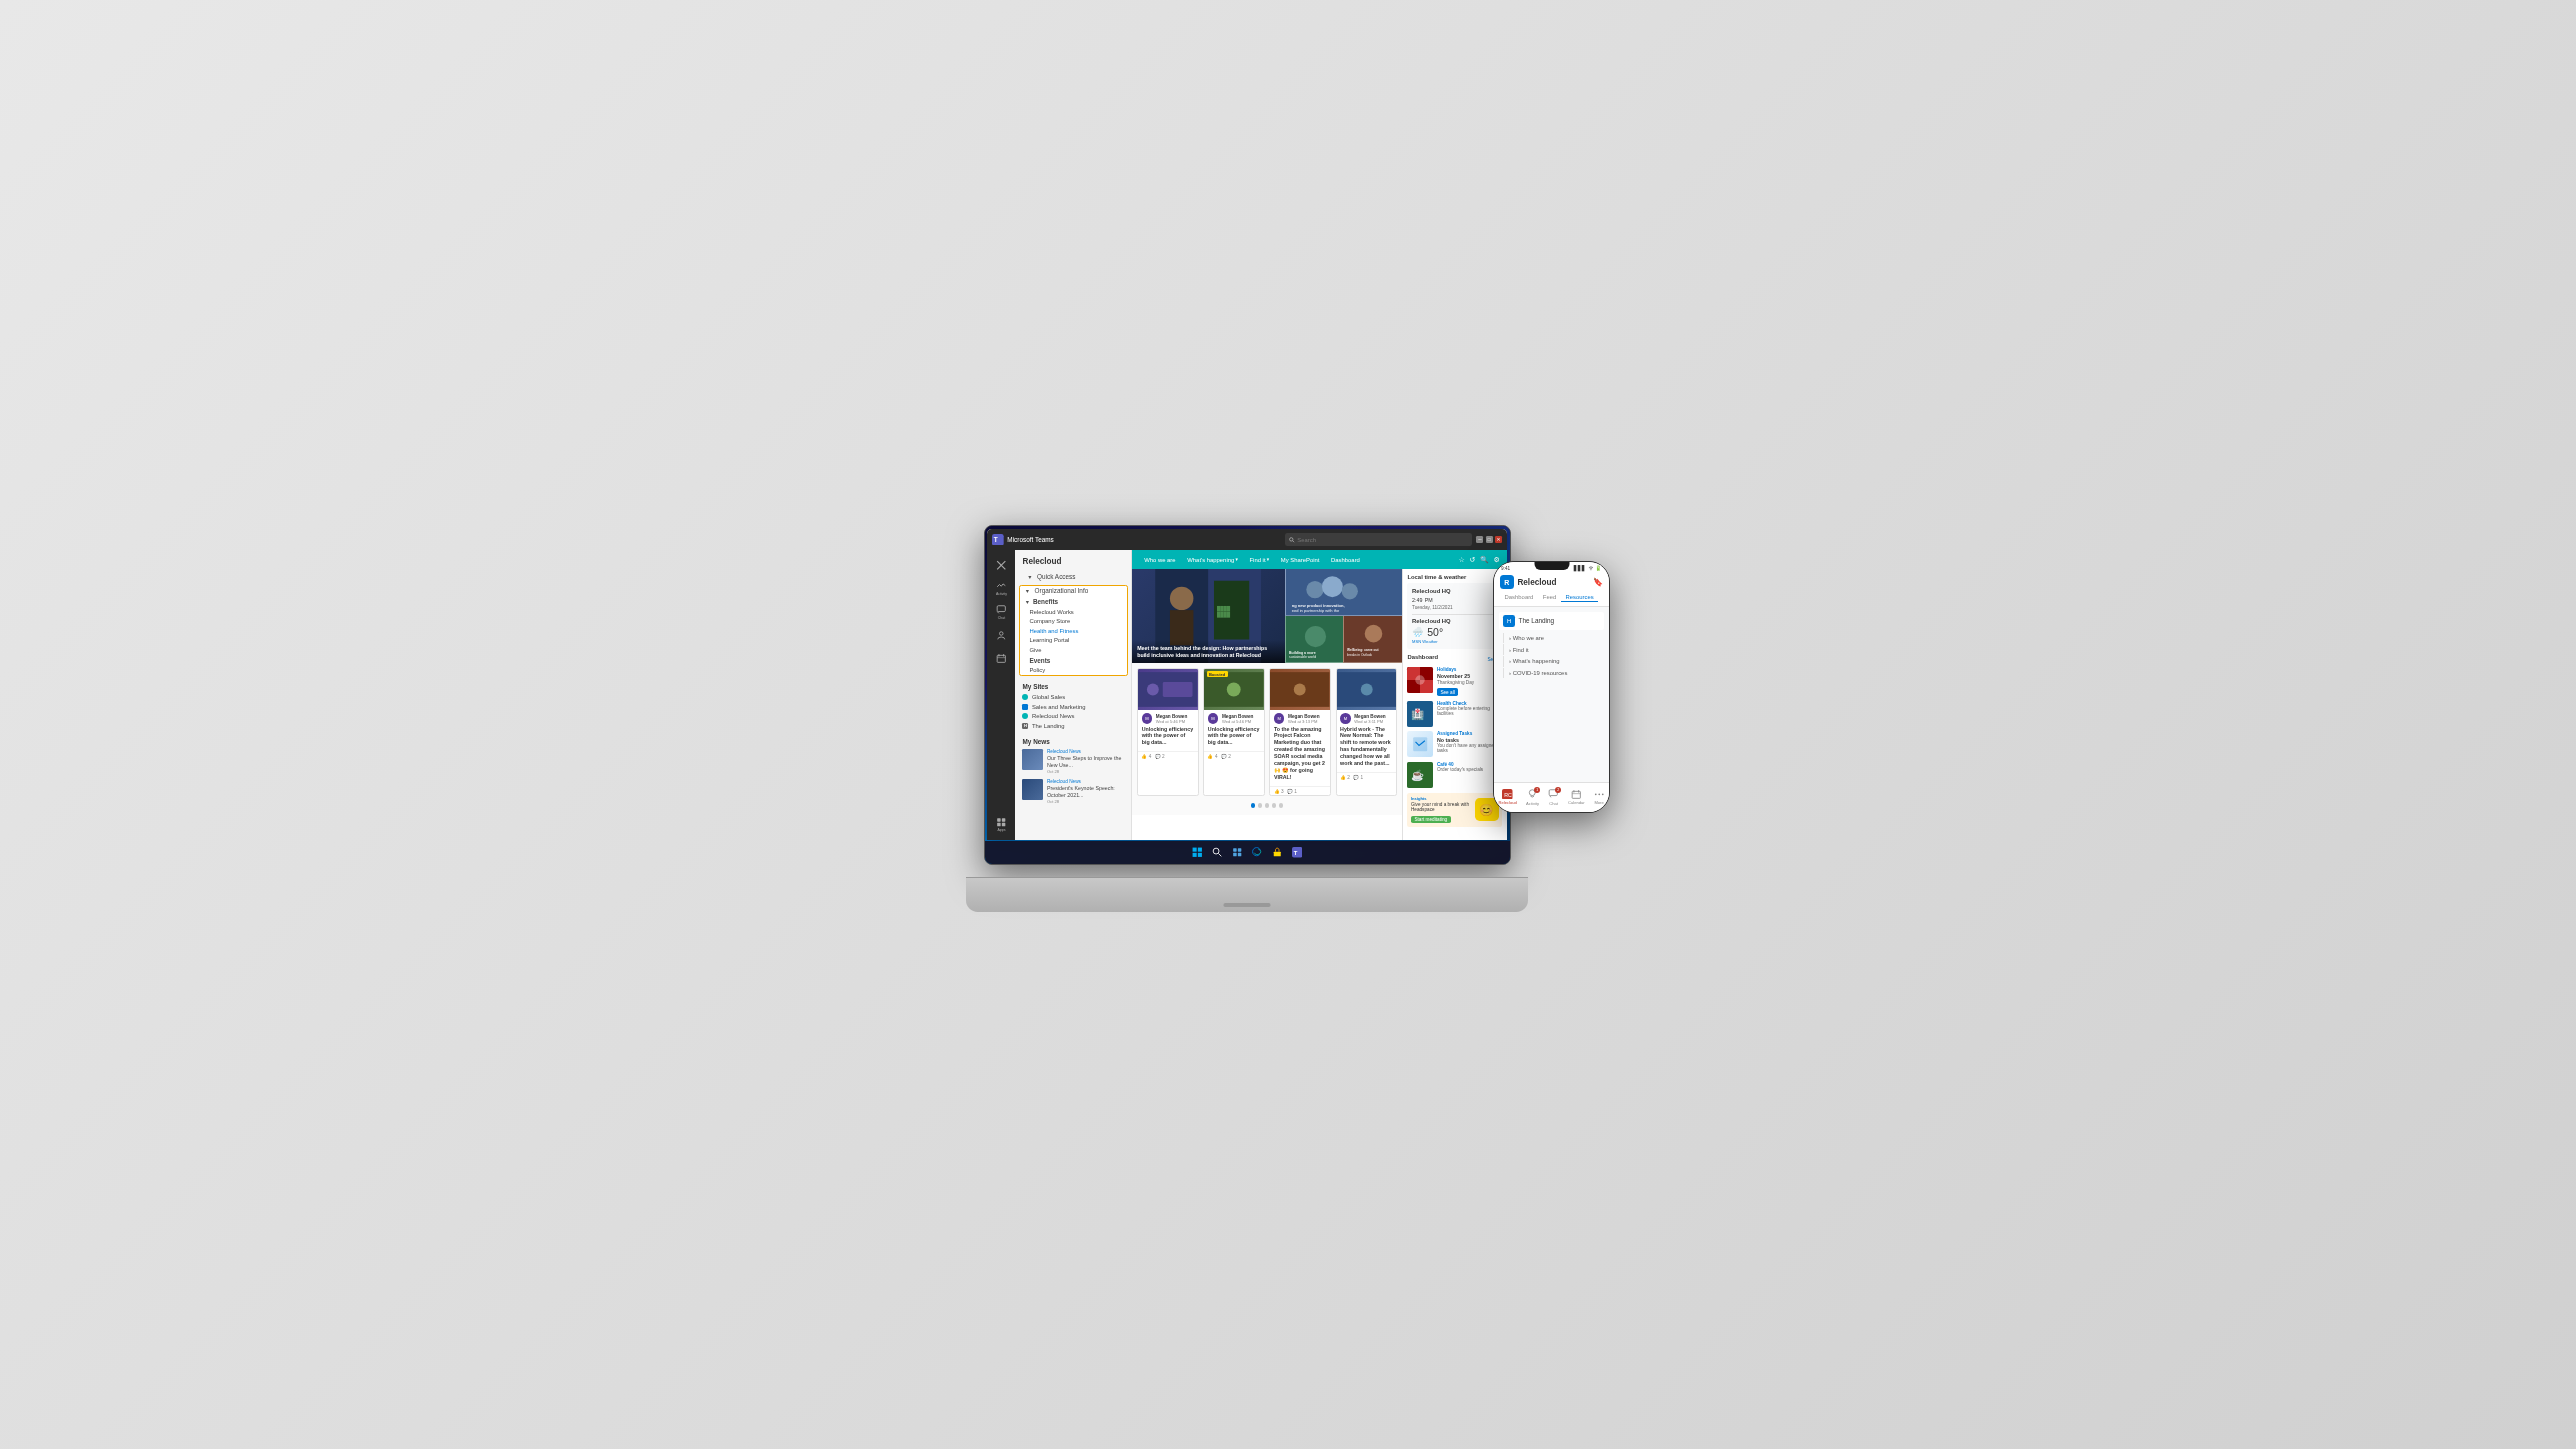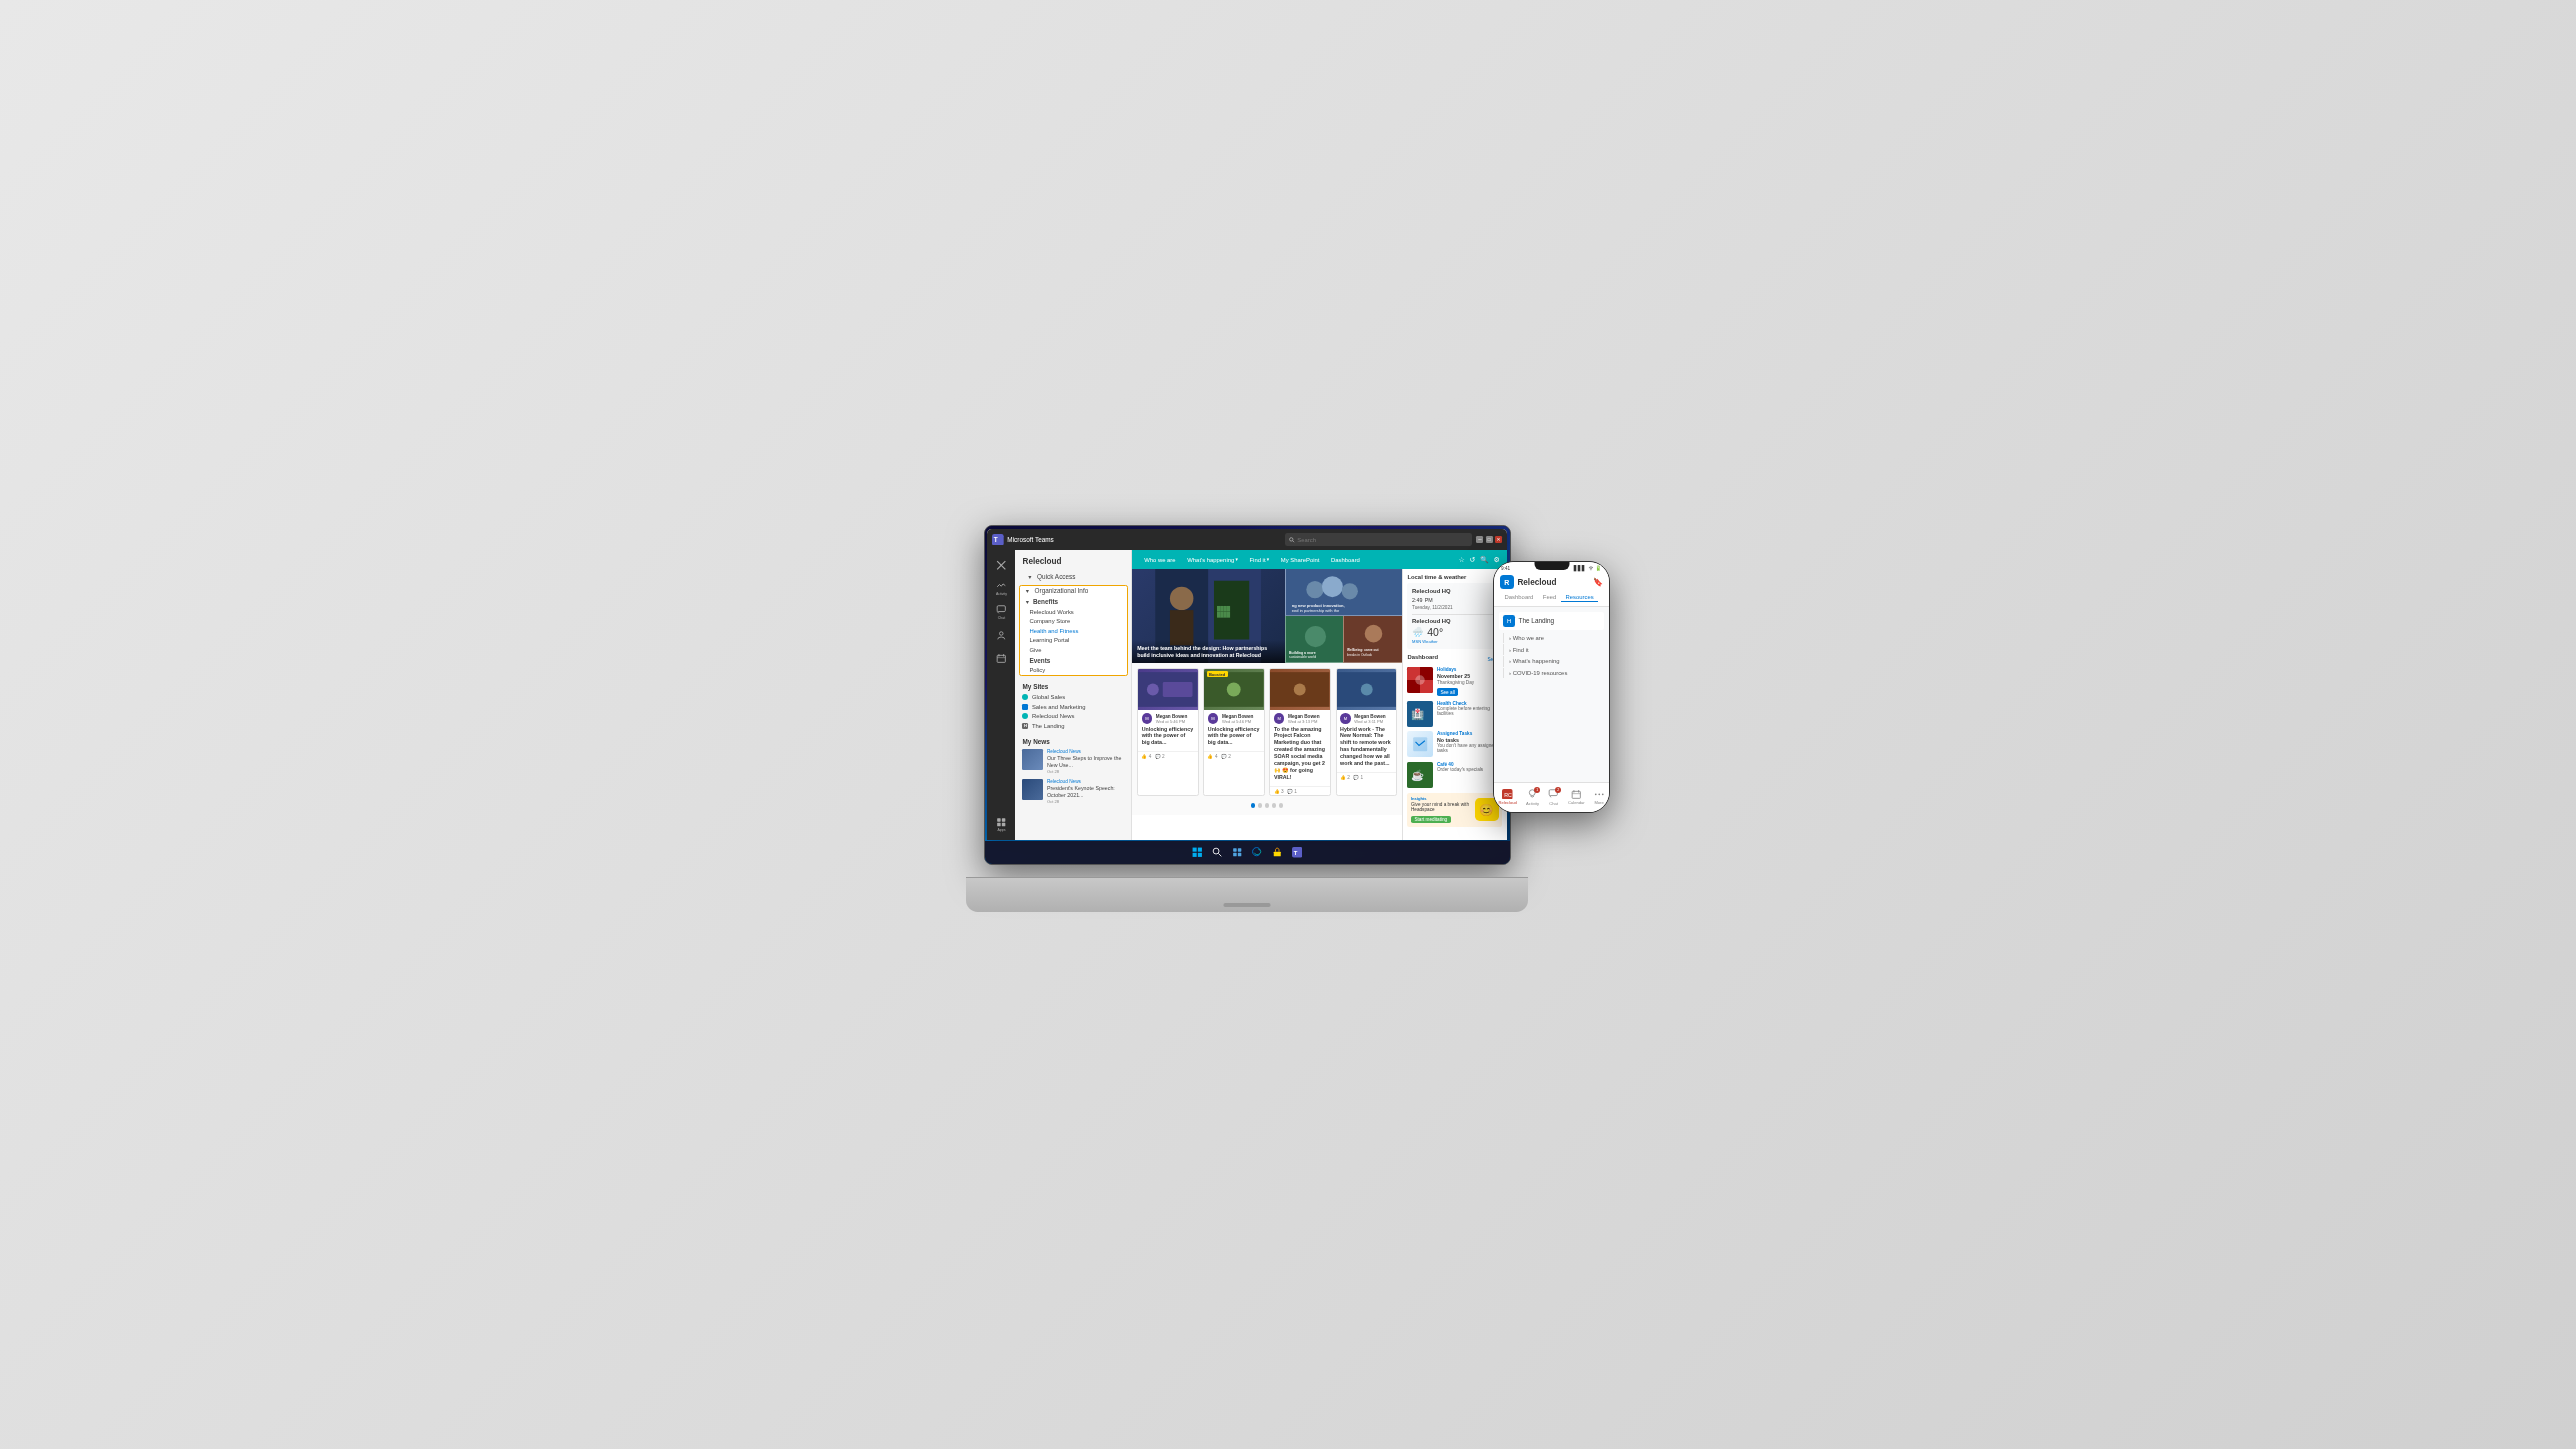--- a/index.html
+++ b/index.html
@@ -1253,21 +1253,21 @@
                     <div class="weather-location">Relecloud HQ</div>
                     <div class="weather-time">
                       <span>2:49</span>
                       <span style="font-size:5.3px">PM</span>
                     </div>
                     <div style="font-size:4.7px;color:#666">Tuesday, 11/2/2021</div>
                     <div class="divider"></div>
                     <div class="weather-location">Relecloud HQ</div>
                     <div style="display:flex;align-items:center;gap:3.5px;margin-top:1.8px">
                       <span style="font-size:9.4px">🌧️</span>
-                      <div class="weather-temp">40°</div>
+                      <div class="weather-temp">50°</div>
                     </div>
                     <div style="font-size:4.1px;color:#0078d4;cursor:pointer;margin-top:1.2px">MSN Weather</div>
                   </div>
 
                   <div class="dashboard-section">
                     <div class="dashboard-header">
                       <div class="widget-title">Dashboard</div>
                       <div class="see-all-link">See All</div>
                     </div>
 

